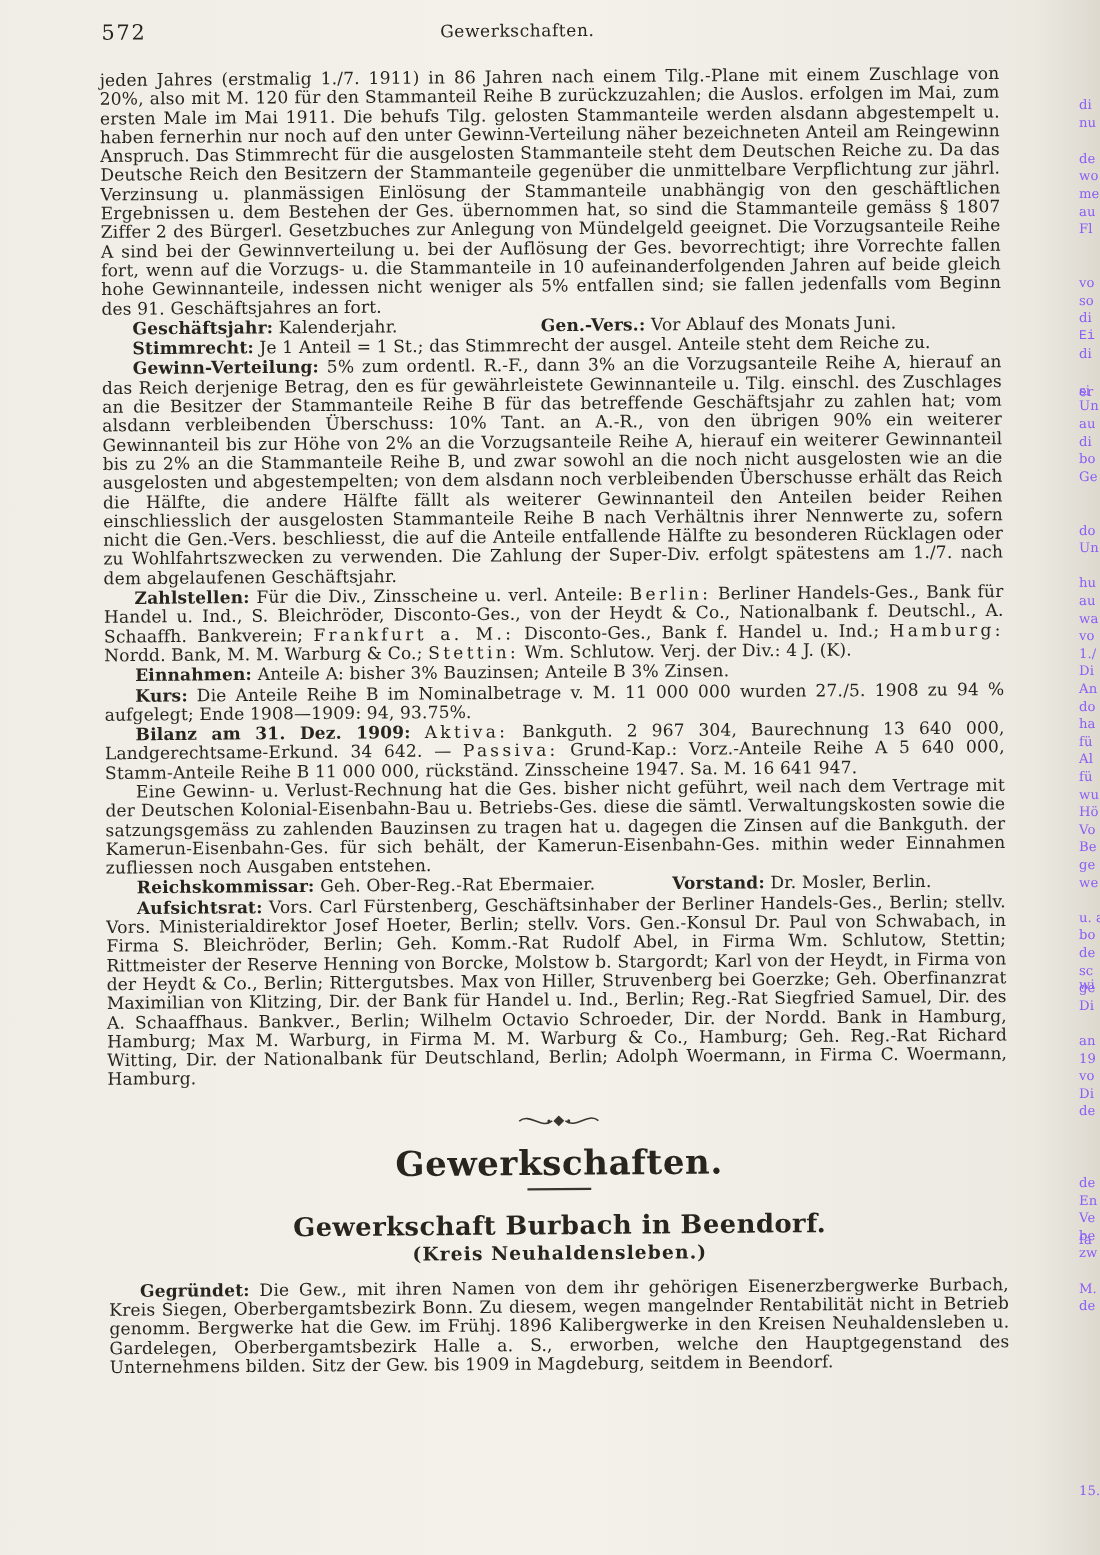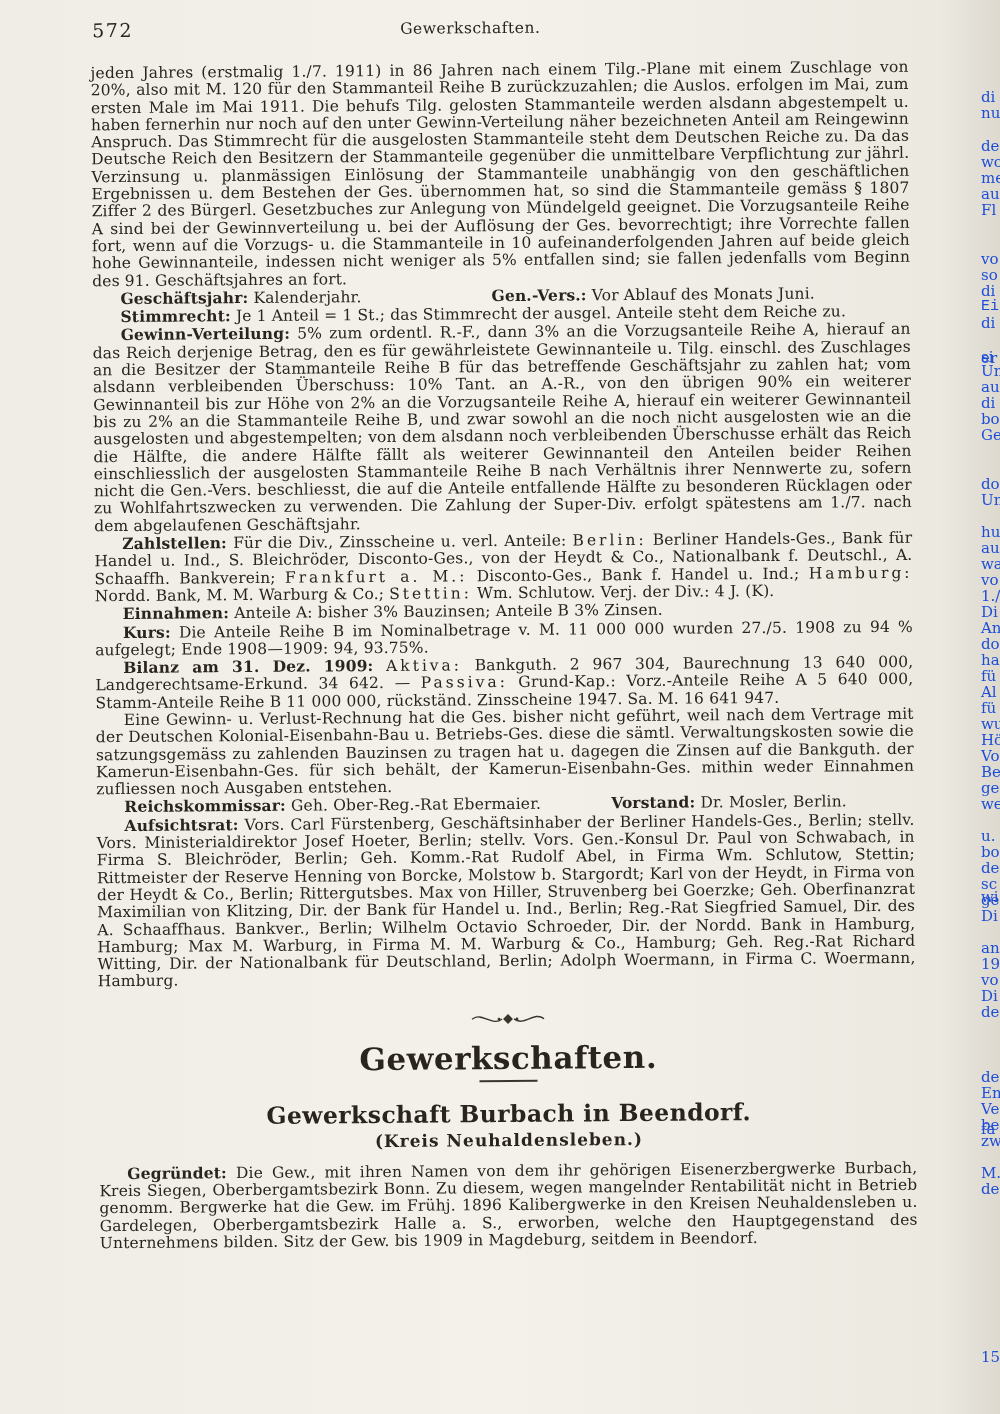--- a/index.html
+++ b/index.html
@@ -53,21 +53,21 @@
     text-align: center;
     font-size: 23.5px; font-weight: bold; letter-spacing: 0.4px;
   }
   h3.company-subheading {
     margin: 2px 0 12px 0;
     text-align: center;
     font-size: 17px; font-weight: bold; letter-spacing: 1px;
   }
   #edge-strip {
     position: absolute; right: 0; top: 0; width: 24px; height: 1414px;
-    overflow: hidden; font-size: 15px; color: #1d4ed8;
+    overflow: hidden; font-size: 12px; color: #8b5cf6;
   }
   #edge-strip span { position: absolute; left: 5px; white-space: nowrap; }
 </style>
 </head>
 <body>
 
 <div class="page">
   <div class="scan-rotate">
 
     <span class="page-num">572</span>

